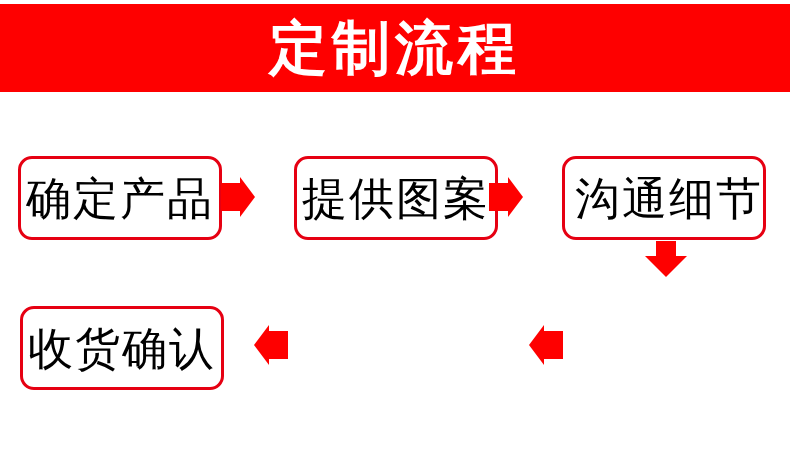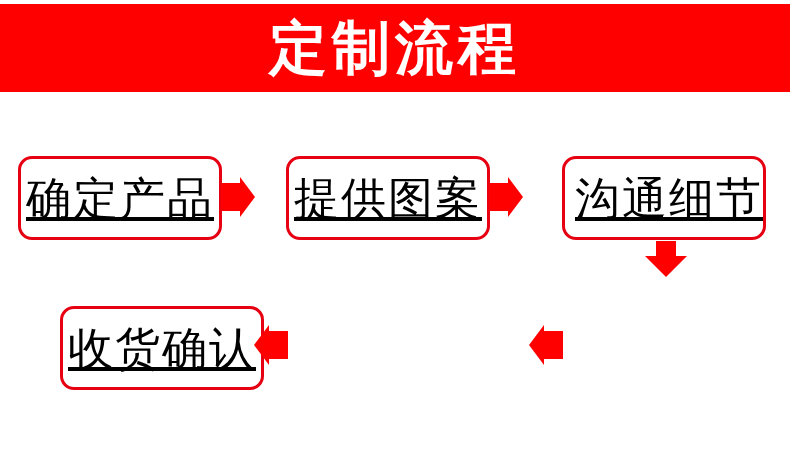--- a/index.html
+++ b/index.html
@@ -41,33 +41,32 @@
     position: absolute;
     box-sizing: border-box;
     width: 204px;
     height: 84px;
     background: #ffffff;
     border: 3px solid var(--border-red, #e60012);
     border-radius: 14px;
     display: flex;
     align-items: center;
     justify-content: center;
-    text-decoration: underline;
   }
   .flow-box .label {
     color: var(--box-text, #000000);
     font-size: 45px;
     letter-spacing: 2px;
     line-height: 1;
     white-space: nowrap;
   }
   .box-1 { left: 18px;  top: 156px; }
-  .box-2 { left: 286px; top: 156px; }
+  .box-2 { left: 294px; top: 156px; }
   .box-3 { left: 562px; top: 156px; justify-content: flex-end; }
-  .box-4 { left: 20px;  top: 306px; margin-left: 40px; }
+  .box-4 { left: 20px;  top: 306px; }
   .box-5 { left: 287px; top: 306px; }
   .box-6 { left: 562px; top: 306px; }
   
   .arrow { position: absolute; display: block; }
   .arrow svg { display: block; }
   .arrow polygon { fill: var(--arrow-red, #fe0000); }
   .arrow-r1 { left: 221px; top: 177px; }
   .arrow-r2 { left: 489px; top: 177px; }
   .arrow-dn { left: 645px; top: 241px; }
   .arrow-l1 { left: 254px; top: 325px; }

